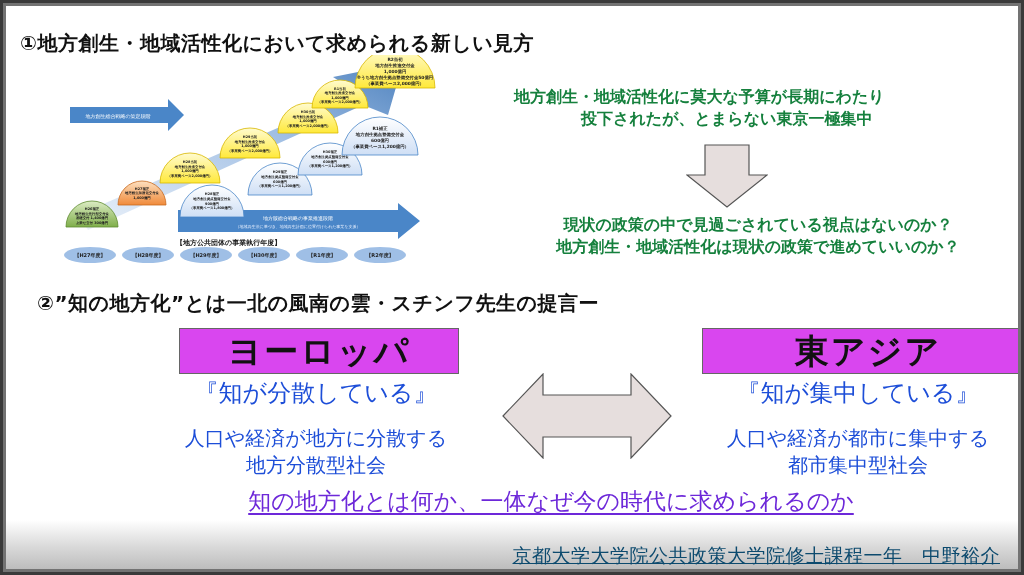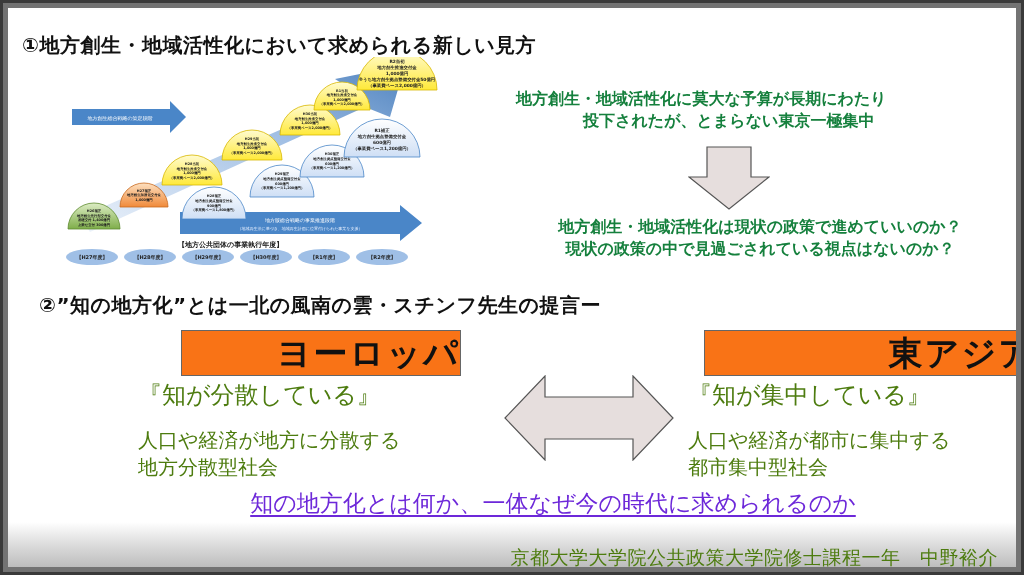--- a/index.html
+++ b/index.html
@@ -1,20 +1,20 @@
 <!DOCTYPE html>
 <html><head>
 <meta charset="utf-8">
 <style>
   * { box-sizing: border-box; margin: 0; padding: 0; }
   html, body { width: 1024px; height: 575px; overflow: hidden; background: #3a3a3a; }
   body { font-family: "DejaVu Sans", "Liberation Sans", sans-serif; position: relative; }
   .slide {
     position: absolute; left: 3px; top: 3px; width: 1018px; height: 569px;
-    background: #ffffff; border: 5px solid #737373; overflow: hidden;
+    background: #ffffff; border: 3px solid #737373; overflow: hidden;
   }
   .bottom-band {
     position: absolute; left: 0; right: 0; top: 514px; bottom: 0;
     background: linear-gradient(to bottom, #ffffff 0%, #d9d9d9 55%, #bdbdbd 100%);
   }
   .sec-title {
     position: absolute; font-weight: bold; font-size: 20px; color: #111; white-space: nowrap; letter-spacing: 0.5px;
   }
   #sec1 { left: 14px; top: 24px; }
   #sec2 { left: 14px; top: 284px; margin-left: 17px; }
@@ -29,39 +29,39 @@
   }
   #top-stmt { left: 492px; top: 80px; width: 500px; }
   #top-stmt .l1 { text-align: left; padding-left: 16px; }
   #top-stmt .l2 { text-align: left; padding-left: 83px; }
   #questions { left: 494px; top: 208px; width: 516px; }
 
   .down-arrow { position: absolute; left: 680px; top: 138px; width: 82px; height: 64px; }
   .lr-arrow { position: absolute; left: 496px; top: 367px; width: 170px; height: 86px; }
 
   .region-box {
-    position: absolute; border: 1.5px solid #666; background: #f97316; text-align: right;
+    position: absolute; border: 1.5px solid #666; background: #d946ef; text-align: center;
     font-weight: bold; font-size: 34px; color: #111; letter-spacing: 2px;
   }
   #europe-box { left: 173px; top: 322px; width: 280px; height: 46px; line-height: 44px; }
   #asia-box { left: 696px; top: 322px; width: 332px; height: 46px; line-height: 44px; }
 
-  .region-col { position: absolute; text-align: left; color: #4d7c0f; white-space: nowrap; }
+  .region-col { position: absolute; text-align: center; color: #1d4ed8; white-space: nowrap; }
   #europe-col { left: 130px; top: 370px; width: 360px; }
   #asia-col { left: 680px; top: 370px; width: 344px; }
   .quote { font-size: 24px; line-height: 34px; }
   .desc { font-size: 20px; line-height: 28px; margin-top: 14px; }
   .desc2 { font-size: 20px; line-height: 26px; }
 
   .conclusion {
     position: absolute; left: 160px; top: 480px; width: 770px; text-align: center;
     font-size: 23px; color: #6d28d9; text-decoration: underline; text-underline-offset: 4px; white-space: nowrap;
   }
   .author {
-    position: absolute; right: 18px; top: 537px; font-size: 19px; color: #4d7c0f; white-space: nowrap; letter-spacing: 0.5px;
+    position: absolute; right: 18px; top: 537px; font-size: 19px; color: #0c4a6e; white-space: nowrap; letter-spacing: 0.5px; text-decoration: underline;
   }
 </style>
 </head>
 <body>
 
 <div class="slide">
   <div class="bottom-band"></div>
 
   <div class="sec-title" id="sec1">①地方創生・地域活性化において求められる新しい見方</div>
 
@@ -202,22 +202,22 @@
   <div class="right-text" id="top-stmt">
     <div class="l1">地方創生・地域活性化に莫大な予算が長期にわたり</div>
     <div class="l2">投下されたが、とまらない東京一極集中</div>
   </div>
 
   <svg class="down-arrow" viewBox="0 0 82 64">
     <polygon points="19,1 63,1 63,31 81,31 41,63 1,31 19,31" fill="#e6dedd" stroke="#555" stroke-width="1.2"></polygon>
   </svg>
 
   <div class="right-text" id="questions">
+    <div>現状の政策の中で見過ごされている視点はないのか？</div>
     <div>地方創生・地域活性化は現状の政策で進めていいのか？</div>
-    <div>現状の政策の中で見過ごされている視点はないのか？</div>
   </div>
 
   <div class="sec-title" id="sec2">②”知の地方化”とは一北の風南の雲・スチンフ先生の提言ー</div>
 
   <div class="region-box" id="europe-box">ヨーロッパ</div>
   <div class="region-col" id="europe-col">
     <div class="quote">『知が分散している』</div>
     <div class="desc">人口や経済が地方に分散する</div>
     <div class="desc2">地方分散型社会</div>
   </div>

